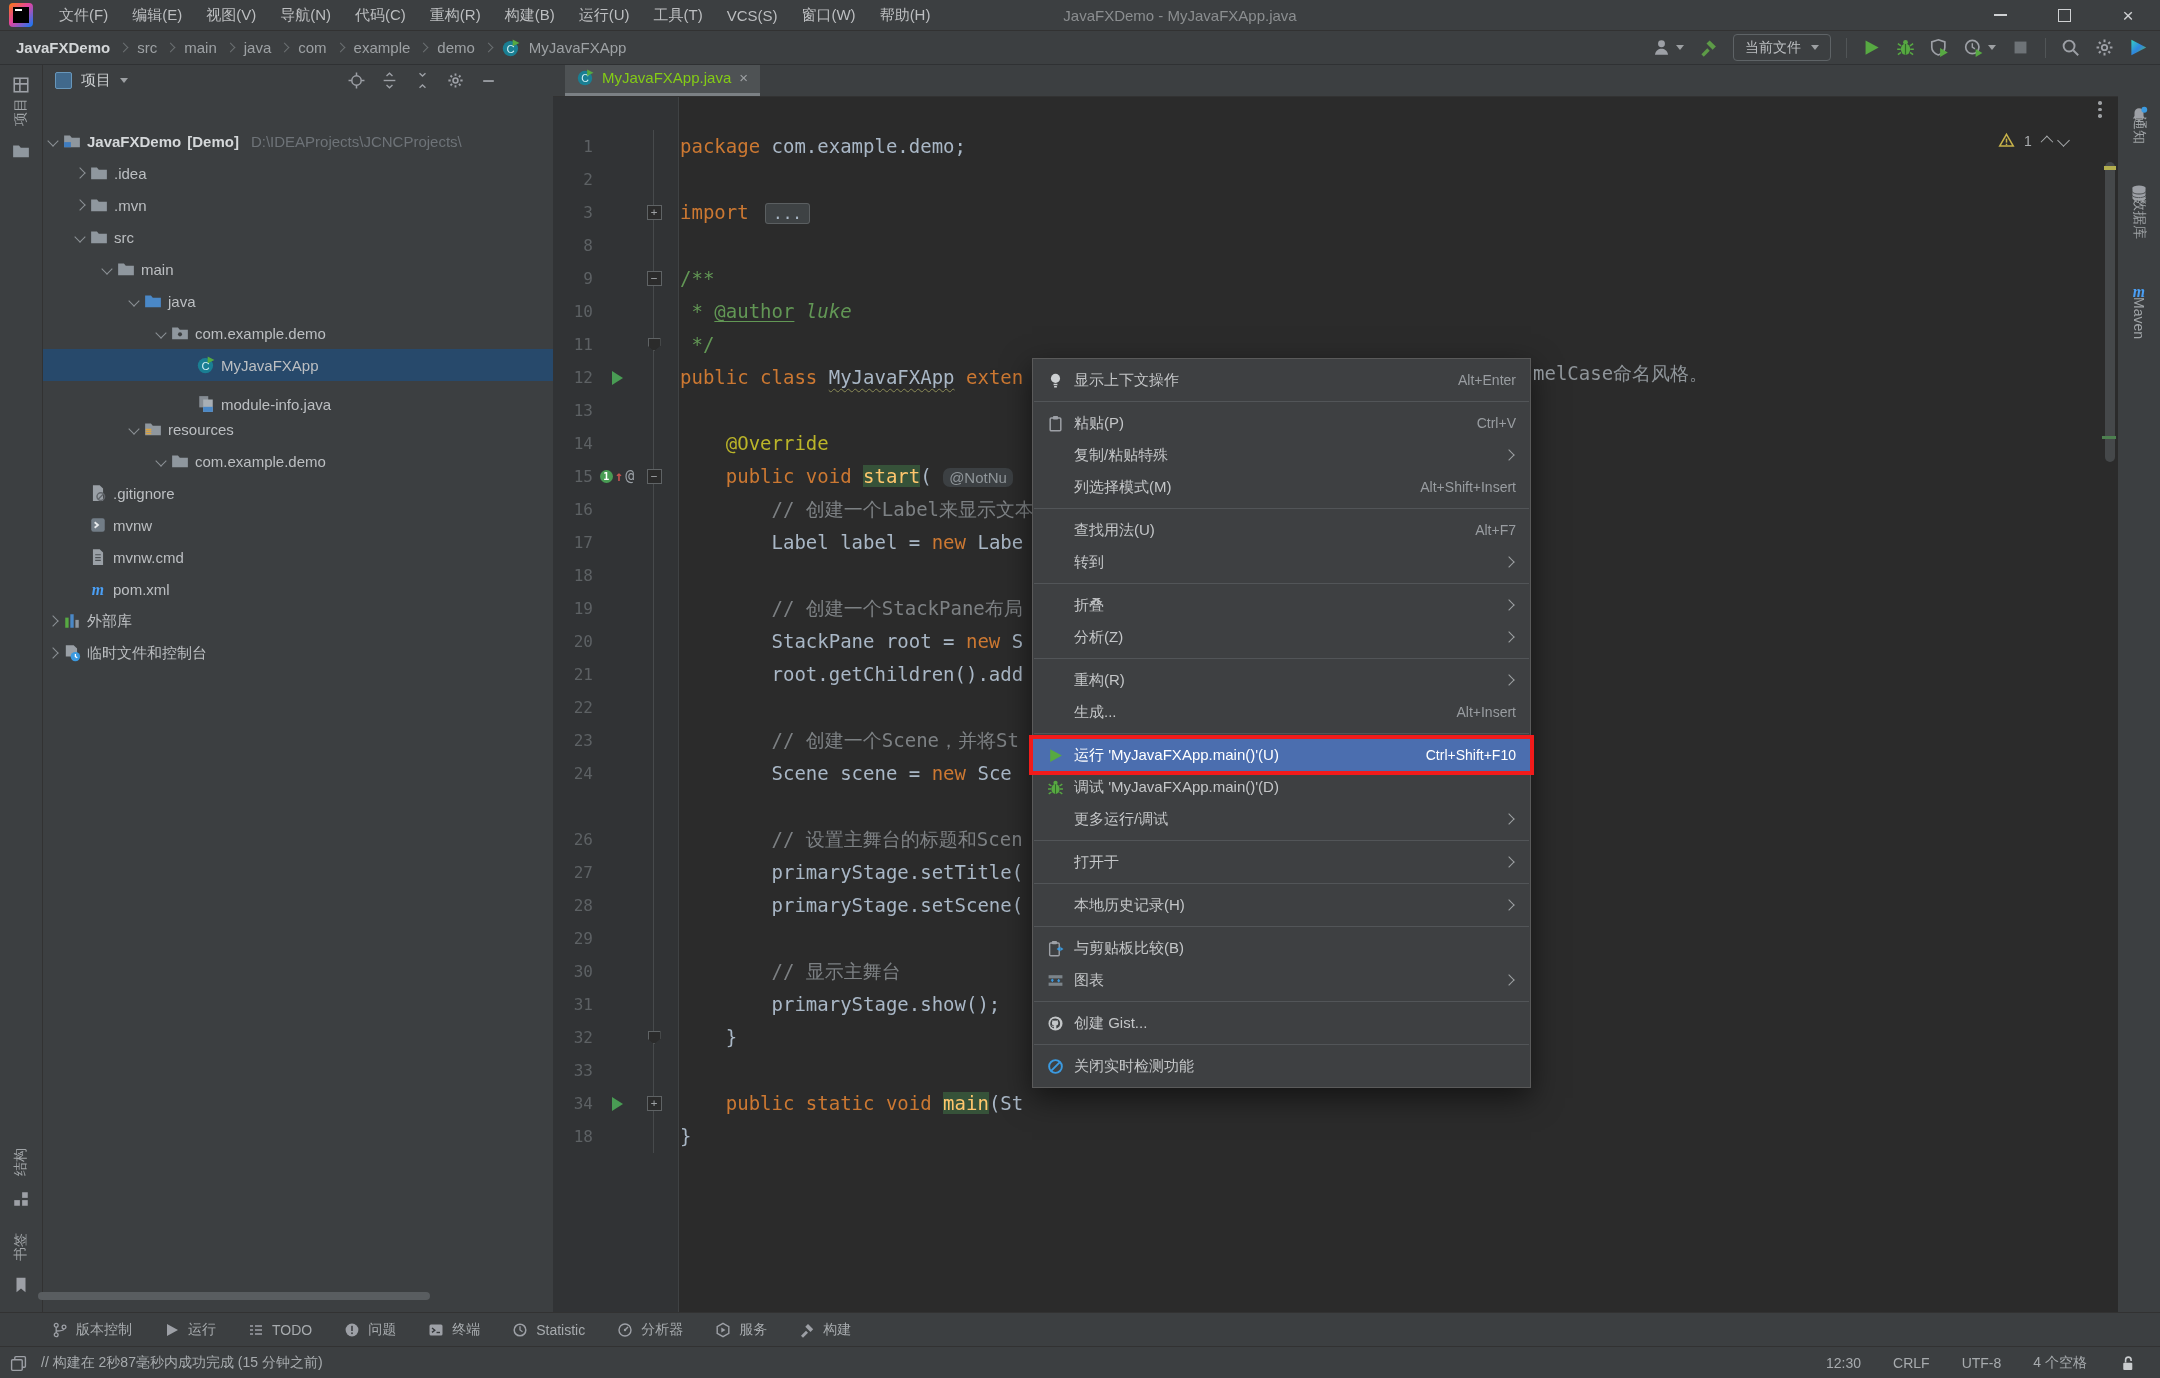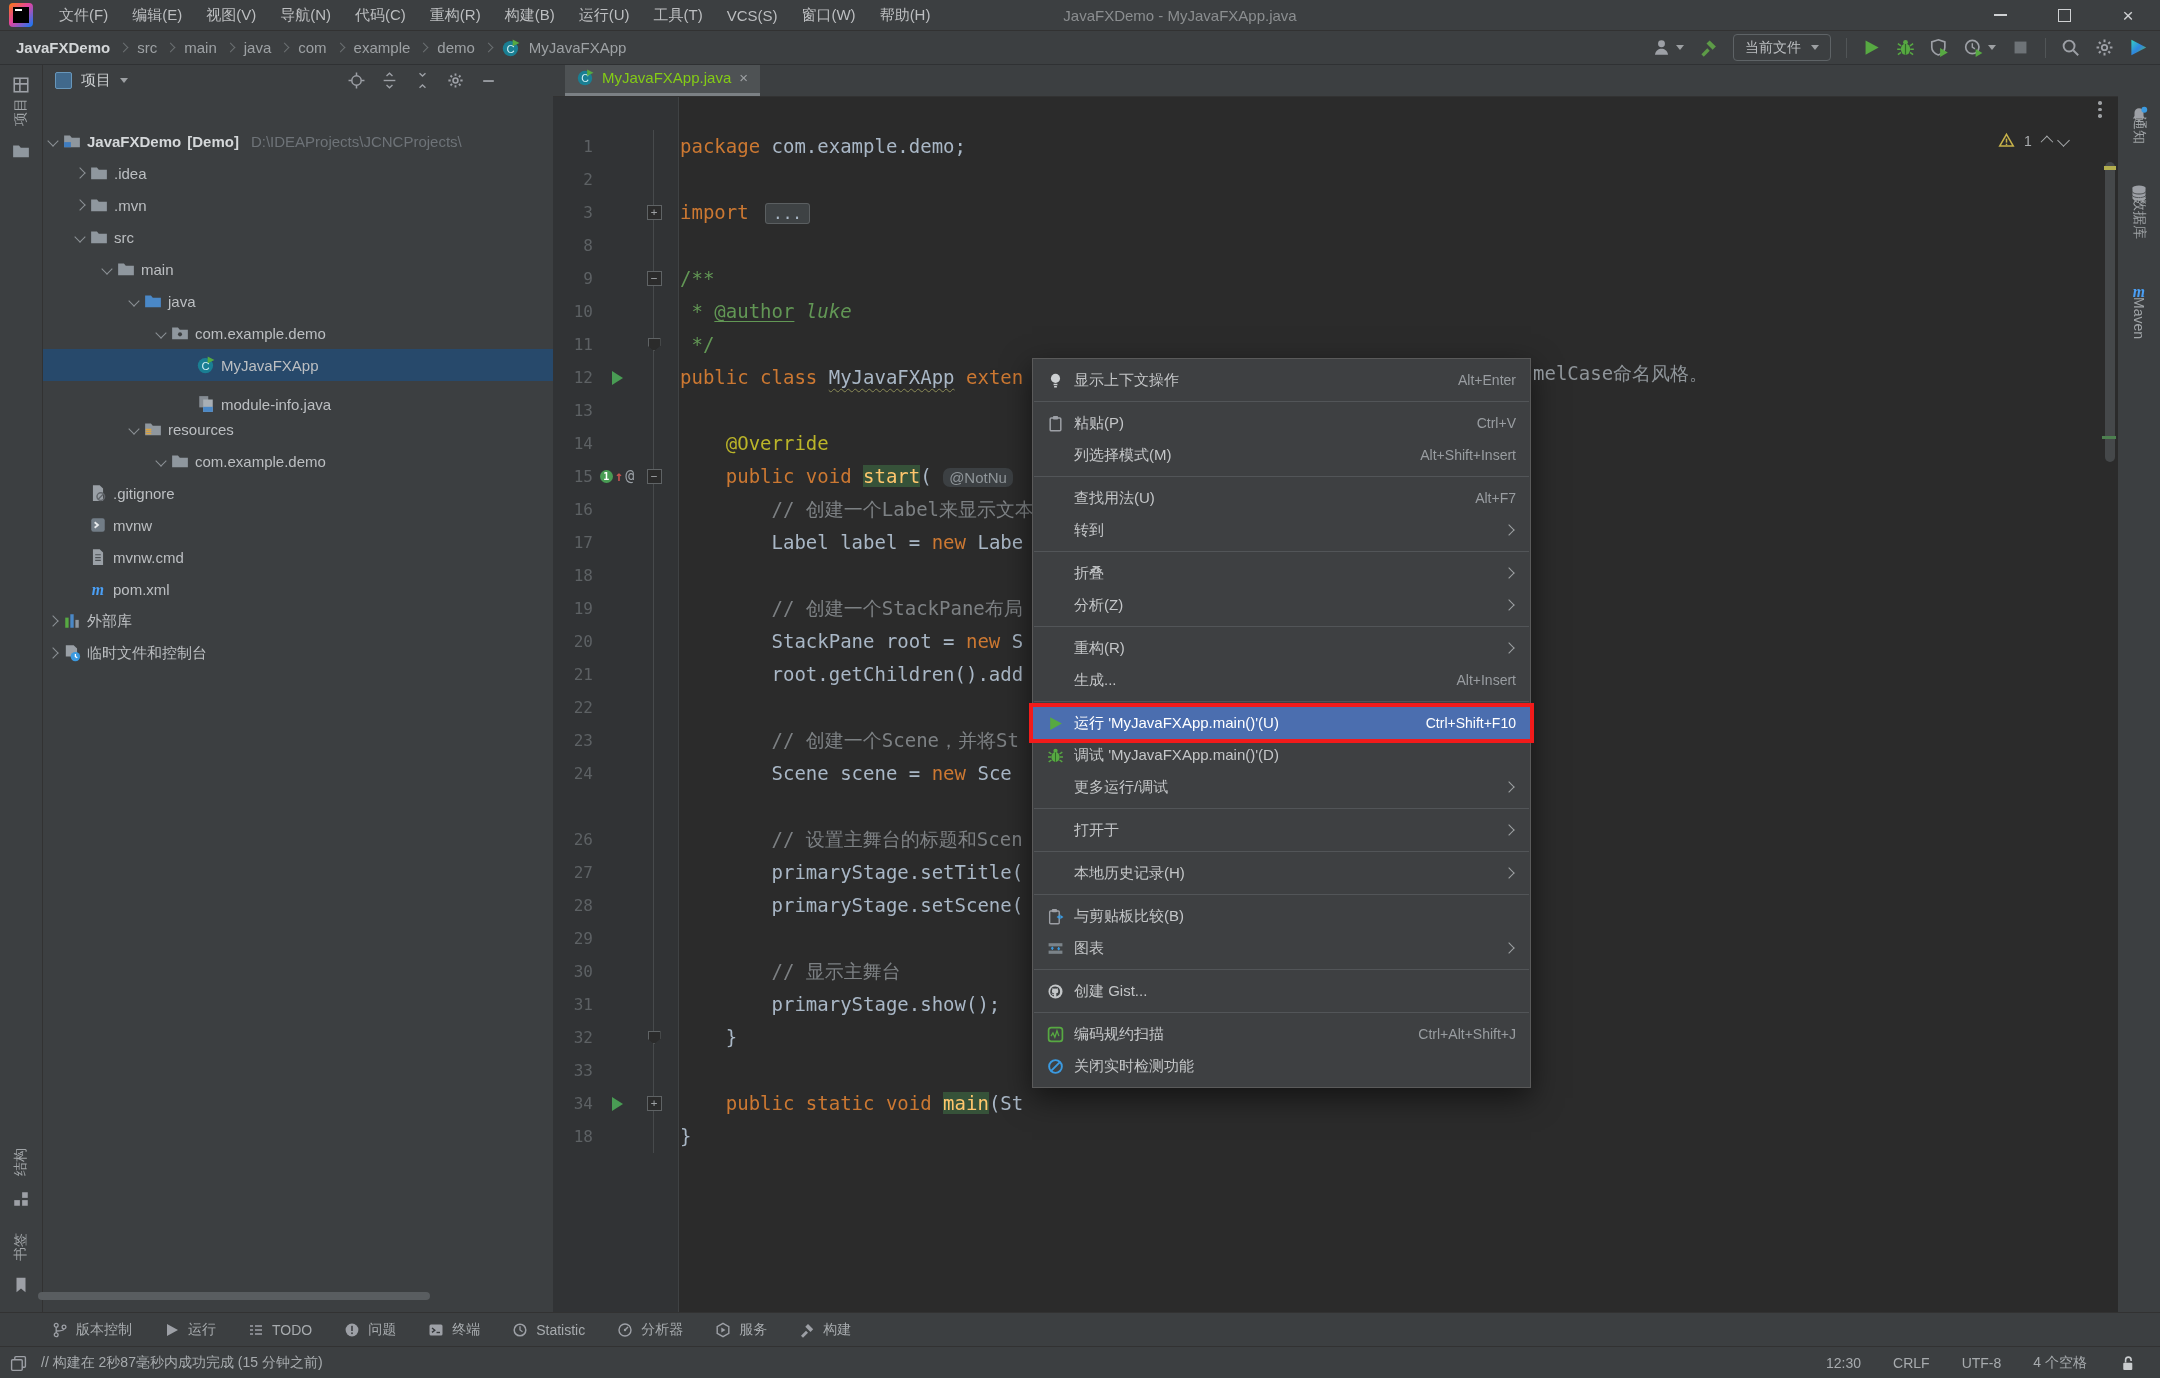--- a/index.html
+++ b/index.html
@@ -651,20 +651,25 @@
             <rect x="3" y="2.8" width="10" height="12" rx="1" fill="none" stroke="#9da0a6" stroke-width="1.4"></rect>
             <rect x="5.5" y="1" width="5" height="3.2" rx="1" fill="#9da0a6"></rect>
           </svg>
         </span>
       </span>
       <span class="lab">粘贴(P)</span>
       <span class="sc">Ctrl+V</span>
     </div>
     <div class="mi">
       <span class="micon"></span>
+      <span class="lab">复制/粘贴特殊</span>
+      <span class="sub"></span>
+    </div>
+    <div class="mi">
+      <span class="micon"></span>
       <span class="lab">列选择模式(M)</span>
       <span class="sc">Alt+Shift+Insert</span>
     </div>
     <div class="msep"></div>
     <div class="mi">
       <span class="micon"></span>
       <span class="lab">查找用法(U)</span>
       <span class="sc">Alt+F7</span>
     </div>
     <div class="mi">
@@ -768,32 +773,20 @@
         <span class="ic" style="width: 17px; height: 17px;">
           <svg viewBox="0 0 16 16">
             <circle cx="8" cy="8" r="6.6" fill="#c3c6c8"></circle>
             <path d="M8 3.2a4.8 4.8 0 0 0-1.5 9.4v-1.3c-1.4.3-1.7-.7-1.7-.7-.2-.5-.5-.7-.5-.7-.4-.3 0-.3 0-.3.5 0 .8.5.8.5.4.8 1.2.6 1.4.4 0-.3.2-.5.3-.6-1.1-.1-2.2-.6-2.2-2.4 0-.5.2-1 .5-1.3-.1-.1-.2-.6 0-1.3 0 0 .4-.1 1.3.5a4.5 4.5 0 0 1 2.4 0c.9-.6 1.3-.5 1.3-.5.2.7.1 1.2 0 1.3.3.3.5.8.5 1.3 0 1.8-1.1 2.3-2.2 2.4.2.2.4.5.4.9v1.8A4.8 4.8 0 0 0 8 3.2z" fill="#3c3f41"></path>
           </svg>
         </span>
       </span>
       <span class="lab">创建 Gist...</span>
     </div>
     <div class="msep"></div>
-    <div class="mi">
-      <span class="micon">
-        <span class="ic" style="width: 17px; height: 17px;">
-          <svg viewBox="0 0 16 16">
-            <rect x="1.5" y="1.5" width="13" height="13" rx="2.5" fill="none" stroke="#57a942" stroke-width="1.6"></rect>
-            <path d="M3.8 9.5l1.8-3 1.8 4 2-6 1.8 5" fill="none" stroke="#57a942" stroke-width="1.2"></path>
-          </svg>
-        </span>
-      </span>
-      <span class="lab">编码规约扫描</span>
-      <span class="sc">Ctrl+Alt+Shift+J</span>
-    </div>
     <div class="mi">
       <span class="micon">
         <span class="ic" style="width: 17px; height: 17px;">
           <svg viewBox="0 0 16 16">
             <circle cx="8" cy="8" r="6" fill="none" stroke="#3b9ae0" stroke-width="1.8"></circle>
             <path d="M3.9 12.1L12.1 3.9" stroke="#3b9ae0" stroke-width="1.8"></path>
           </svg>
         </span>
       </span>
       <span class="lab">关闭实时检测功能</span>

